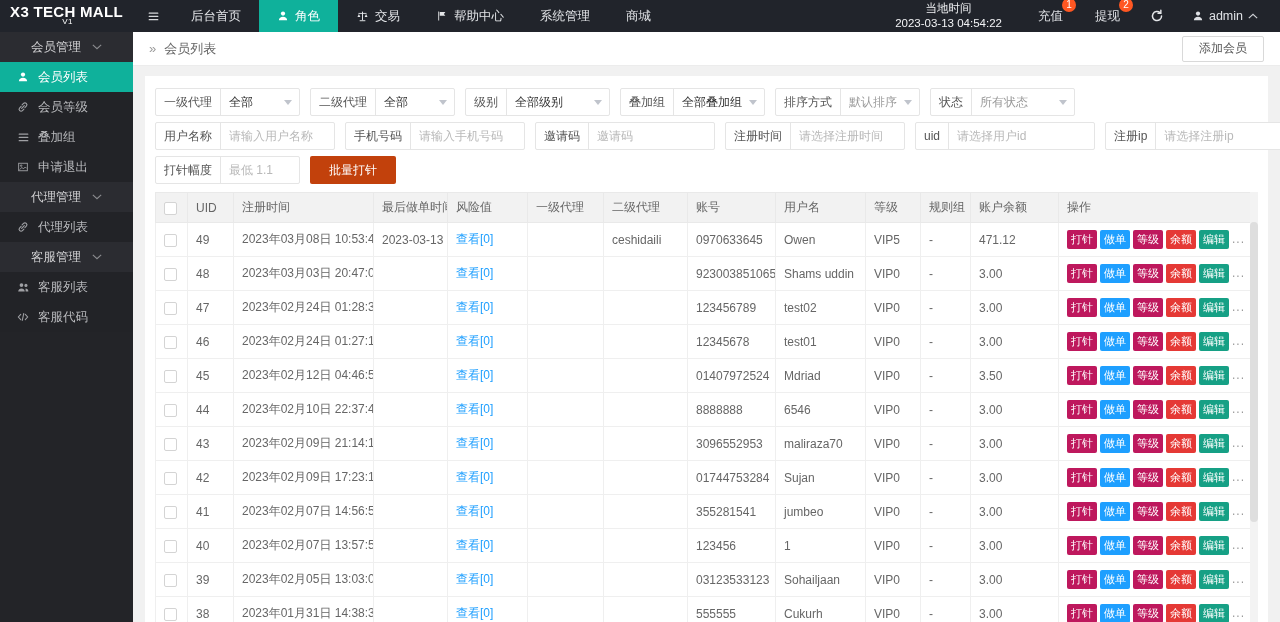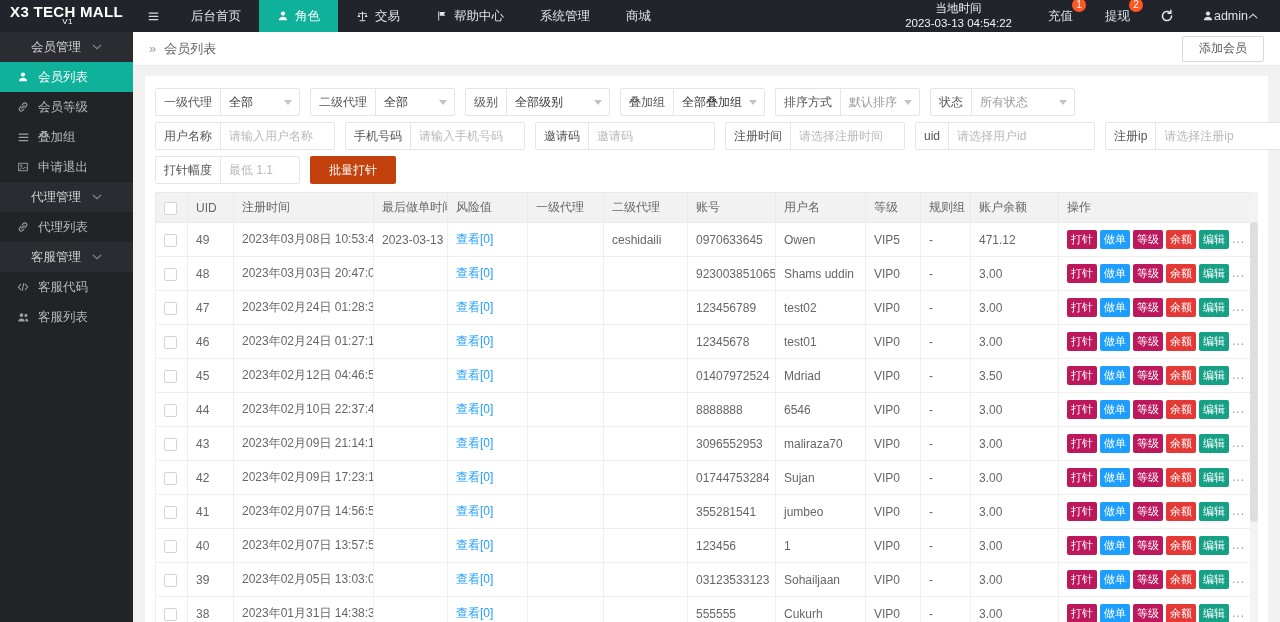--- a/index.html
+++ b/index.html
@@ -22,21 +22,21 @@
   .nav-item { display: flex; align-items: center; gap: 6px; padding: 0 18px; font-size: 12.5px;
               color: #e3e5e8; cursor: pointer; white-space: nowrap; }
   .nav-item.active { background: #0fb19b; color: #fff; }
   .nav-right { margin-left: auto; display: flex; align-items: center; padding-right: 8px; }
   .time-block { text-align: center; line-height: 1.3; font-size: 11.5px; padding: 0 20px; color: #f2f3f5; }
   .nav-badge-item { position: relative; padding: 8px 16px; font-size: 12.5px; cursor: pointer; height: 36px;
                     display: flex; align-items: center; }
   .badge { position: absolute; top: 0; right: 3px; background: #ff5722; color: #fff; border-radius: 8px;
            min-width: 14px; height: 14px; line-height: 14px; text-align: center; font-size: 10px; padding: 0 3px; }
   .nav-refresh { padding: 0 14px; cursor: pointer; color: #e3e5e8; }
-  .admin { display: flex; align-items: center; padding: 0 14px; cursor: pointer; font-size: 12.5px; }
+  .admin { display: flex; align-items: center; gap: 5px; padding: 0 14px; cursor: pointer; font-size: 12.5px; }
   .admin .chev { color: #cfd2d6; }
 
   
   .sidebar { position: fixed; top: 32px; left: 0; bottom: 0; width: 133px; background: #232428; z-index: 10; }
   .side-group-header { height: 30px; display: flex; align-items: center; padding: 0 31px;
                        background: #2b2c31; color: #cfcfd1; font-size: 12.5px; cursor: pointer; }
   .side-group-header .chev { margin-left: auto; color: #8a8b8f; }
   .side-item { height: 30px; display: flex; align-items: center; gap: 8px; padding: 0 10px 0 16px;
                background: #222327; color: #b9babd; font-size: 12.5px; cursor: pointer; }
   .side-item .icon { color: #9fa0a4; width: 14px; }
@@ -255,38 +255,38 @@
     <div class="side-group-header">
       <span>客服管理</span>
       <span class="icon chev">
         <svg viewBox="0 0 12 7" width="10" height="6" fill="none" stroke="currentColor" stroke-width="1.4">
           <path d="M1 1l5 4.5L11 1"></path>
         </svg>
       </span>
     </div>
     <div class="side-item">
       <span class="icon ">
-        <svg viewBox="0 0 16 16" width="12" height="12" fill="none" stroke="currentColor" stroke-width="1.4" stroke-linecap="round">
-          <path d="M5 4.5L1.8 8 5 11.5"></path>
-          <path d="M11 4.5L14.2 8 11 11.5"></path>
-          <path d="M9 3.5l-2 9"></path>
-        </svg>
-      </span>
-      <span>客服代码</span>
-    </div>
-    <div class="side-item">
-      <span class="icon ">
         <svg viewBox="0 0 16 16" width="13" height="13" fill="currentColor">
           <circle cx="5.5" cy="5" r="2.3"></circle>
           <path d="M1.5 13c0-2.5 2-3.8 4-3.8s4 1.3 4 3.8z"></path>
           <circle cx="11" cy="5.4" r="1.9"></circle>
           <path d="M10.5 9.3c2 .1 3.5 1.4 3.5 3.7h-3.4z"></path>
         </svg>
       </span>
       <span>客服列表</span>
+    </div>
+    <div class="side-item">
+      <span class="icon ">
+        <svg viewBox="0 0 16 16" width="12" height="12" fill="none" stroke="currentColor" stroke-width="1.4" stroke-linecap="round">
+          <path d="M5 4.5L1.8 8 5 11.5"></path>
+          <path d="M11 4.5L14.2 8 11 11.5"></path>
+          <path d="M9 3.5l-2 9"></path>
+        </svg>
+      </span>
+      <span>客服代码</span>
     </div>
   </aside>
 
 <main class="main">
   <div class="breadcrumb-bar">
     <span class="bc-marker">»</span>
     <span>会员列表</span>
     <button class="add-member-btn">添加会员</button>
   </div>
 

